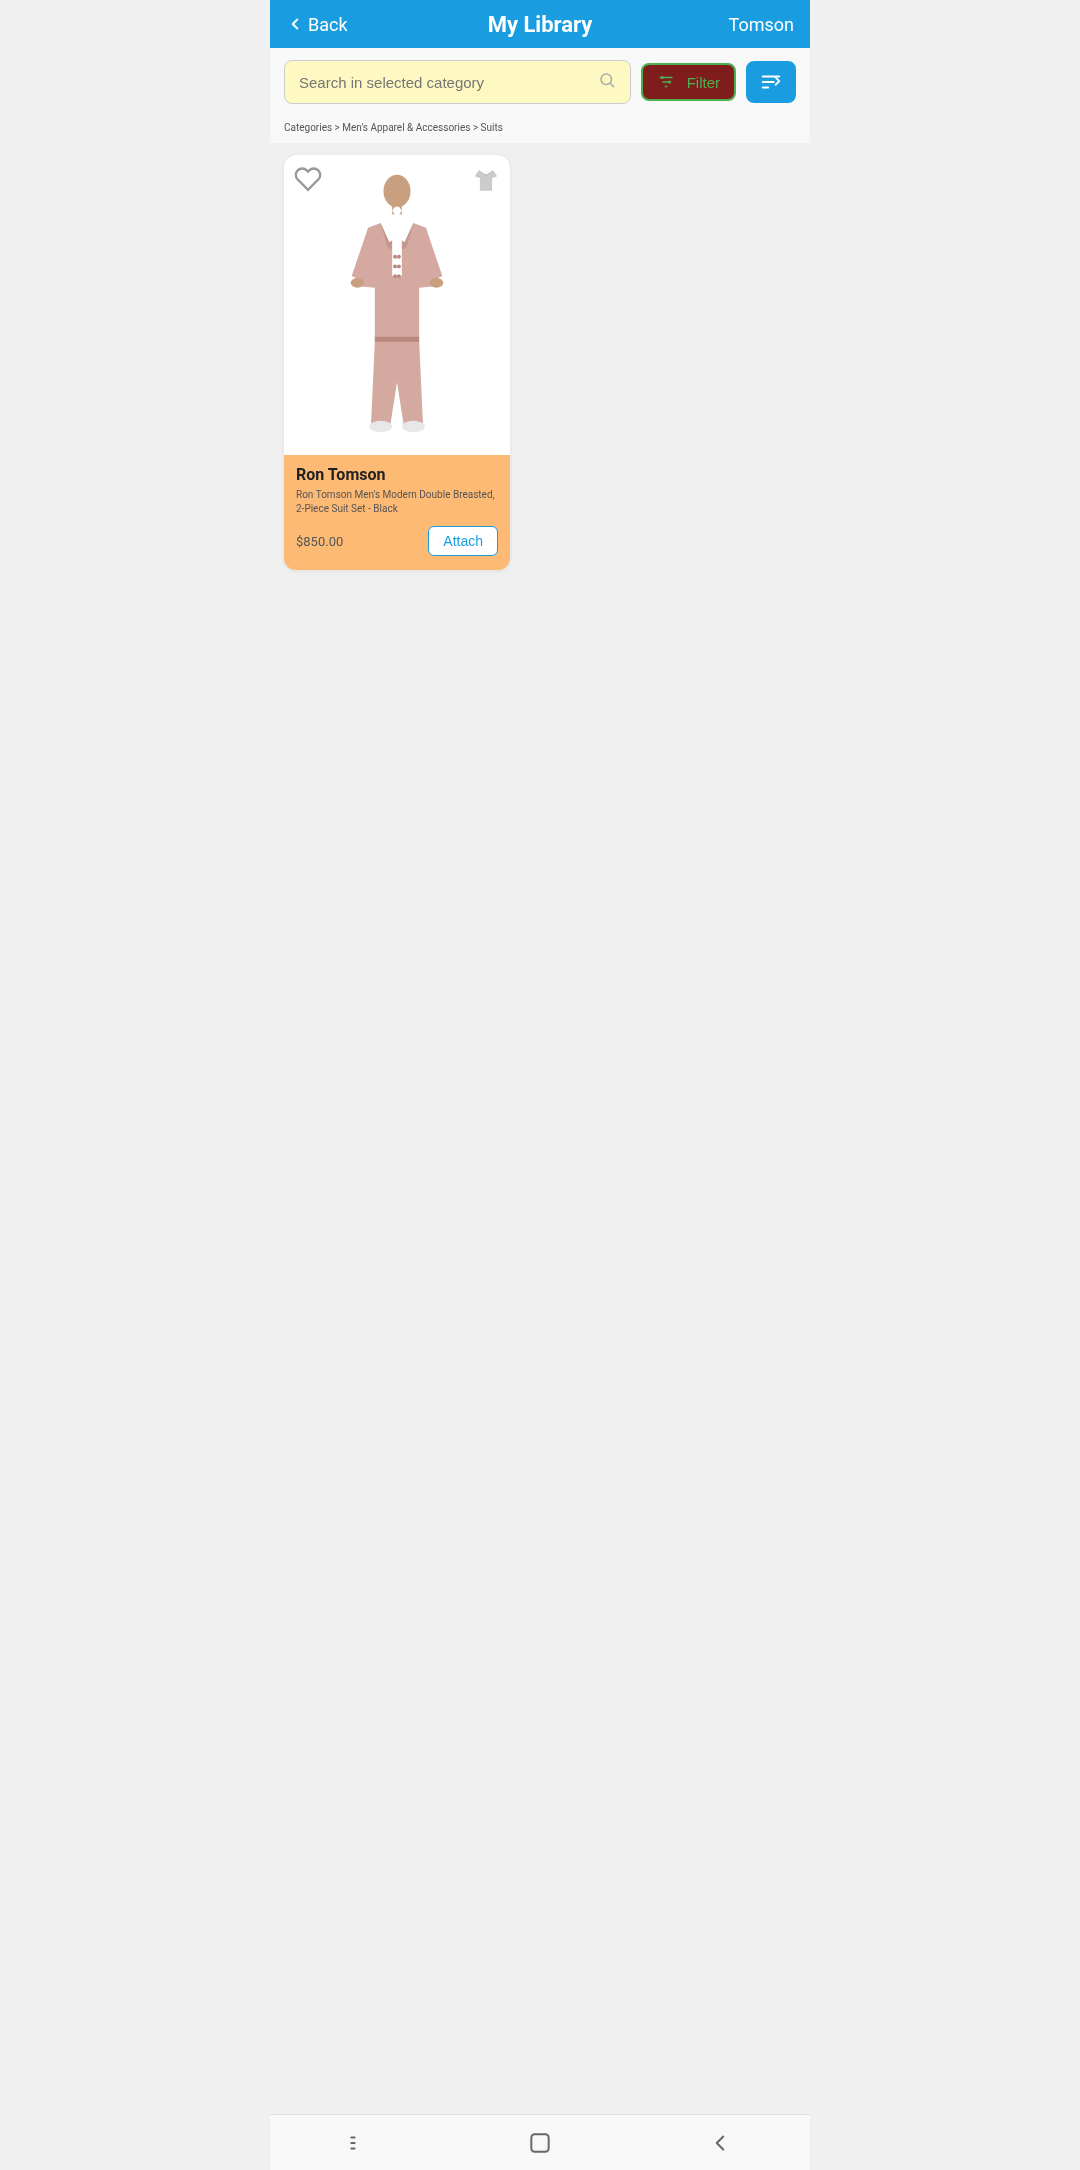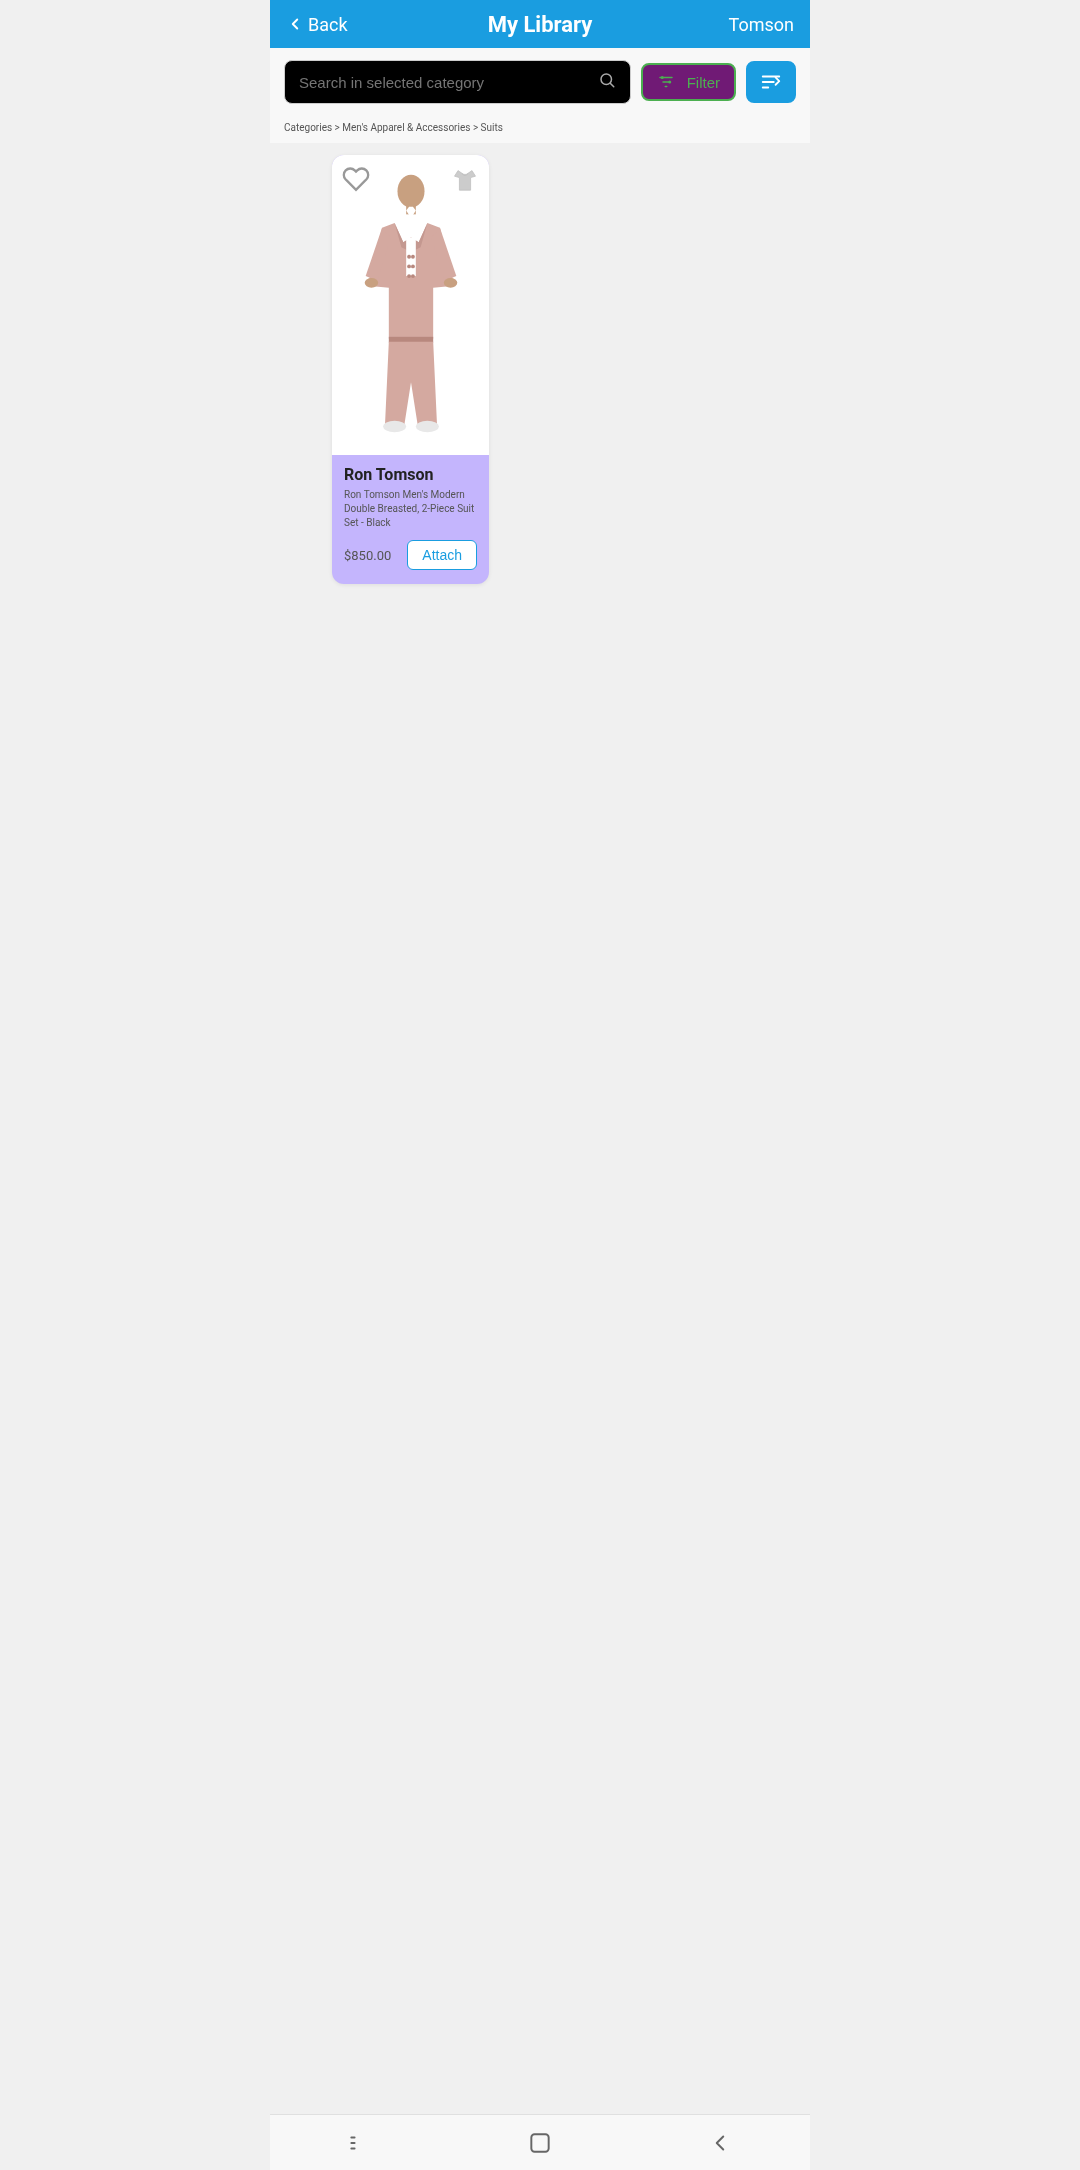--- a/index.html
+++ b/index.html
@@ -73,21 +73,21 @@
       padding: 12px 14px;
       display: flex;
       align-items: center;
       gap: 10px;
     }
 
     .search-box {
       flex: 1;
       display: flex;
       align-items: center;
-      background: #000000;
+      background: #fef9c3;
       border: 1px solid #ccc;
       border-radius: 8px;
       padding: 10px 14px;
       gap: 8px;
     }
 
     .search-box input {
       border: none;
       outline: none;
       font-size: 15px;
@@ -102,21 +102,21 @@
       flex-shrink: 0;
     }
 
     .filter-btn {
       display: flex;
       align-items: center;
       gap: 12px;
       border: 2px solid #4caf50;
       border-radius: 8px;
       padding: 8px 14px;
-      background: #701a75;
+      background: #7f1d1d;
       color: #4caf50;
       font-size: 15px;
       font-weight: 500;
       cursor: pointer;
       white-space: nowrap;
     }
 
     .filter-btn svg {
       width: 18px;
       height: 18px;
@@ -157,27 +157,26 @@
 
     
     .content {
       flex: 1;
       padding: 12px 14px;
       background: #f0f0f0;
     }
 
     
     .product-card {
-      background: #c4b5fd;
+      background: #fdba74;
       border-radius: 12px;
       overflow: hidden;
-      width: 157px;
+      width: 226px;
       box-shadow: 0 1px 4px rgba(0,0,0,0.08);
       position: relative;
-      margin-left: 48px;
     }
 
     .card-image-area {
       position: relative;
       background: white;
       height: 300px;
       display: flex;
       align-items: center;
       justify-content: center;
       overflow: hidden;

